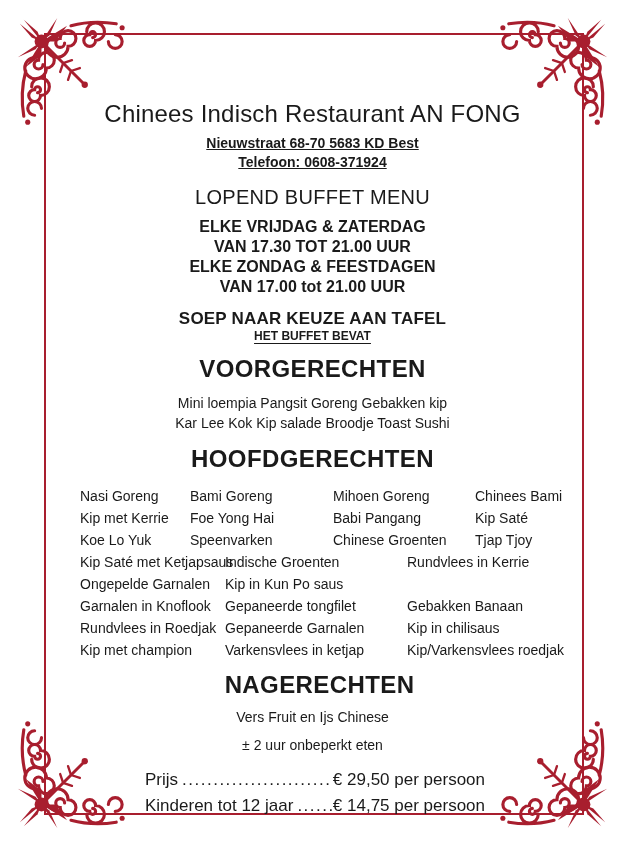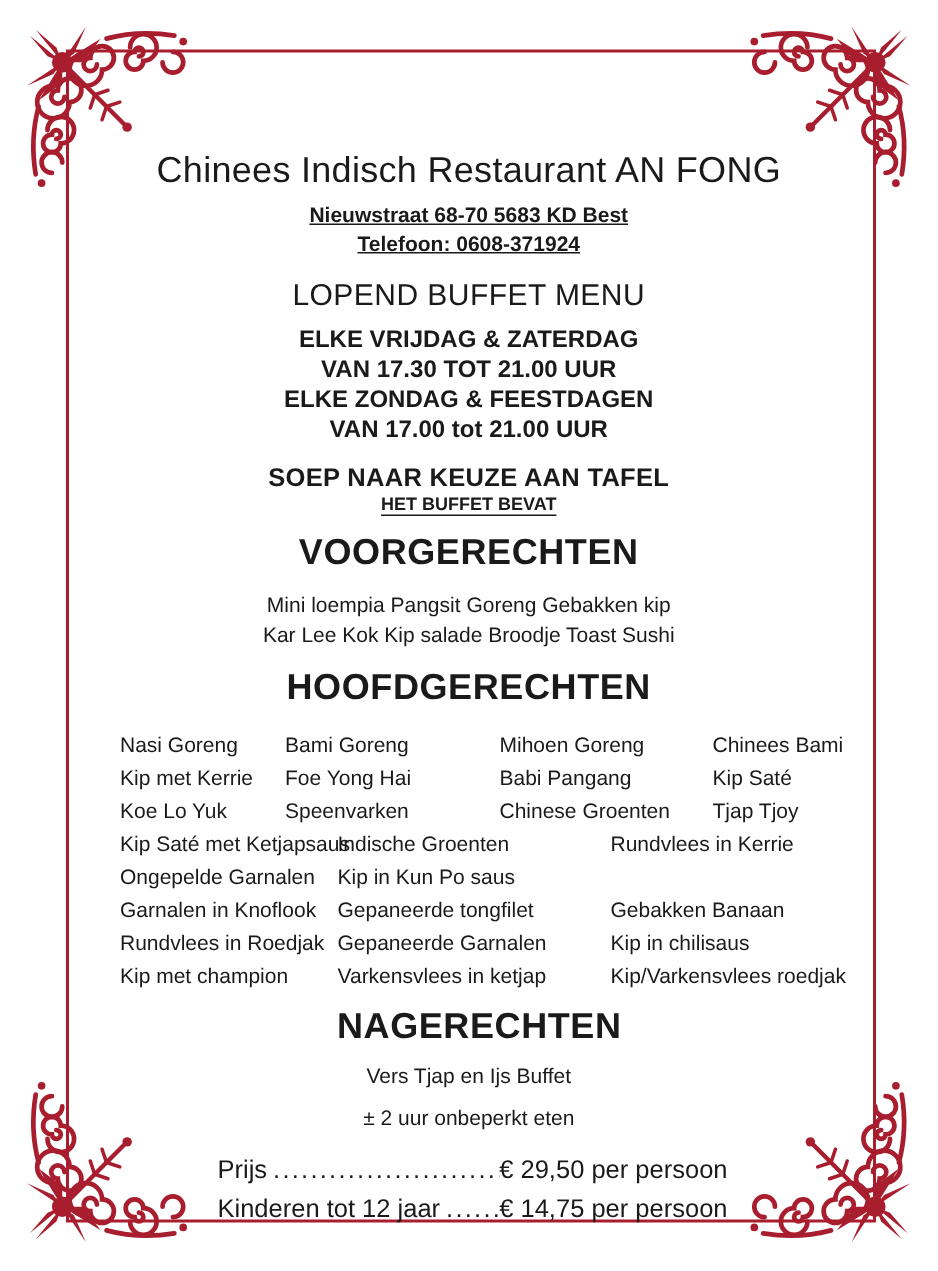--- a/index.html
+++ b/index.html
@@ -182,21 +182,21 @@
         <span class="dish">Kip in chilisaus</span>
       </div>
       <div class="mrow mrow3">
         <span class="dish">Kip met champion</span>
         <span class="dish">Varkensvlees in ketjap</span>
         <span class="dish">Kip/Varkensvlees roedjak</span>
       </div>
     </div>
 
     <div class="section-head head-na">NAGERECHTEN</div>
-    <div class="dessert1">Vers Tjap en Ijs Buffet</div>
+    <div class="dessert1">Vers Fruit en Ijs Chinese</div>
     <div class="dessert2">± 2 uur onbeperkt eten</div>
 
     <div class="pricing">
       <div class="price-row">
         <span class="price-label">Prijs</span>
         <span class="price-dots">......................................................</span>
         <span class="price-value">€ 29,50 per persoon</span>
       </div>
       <div class="price-row">
         <span class="price-label">Kinderen tot 12 jaar</span>

